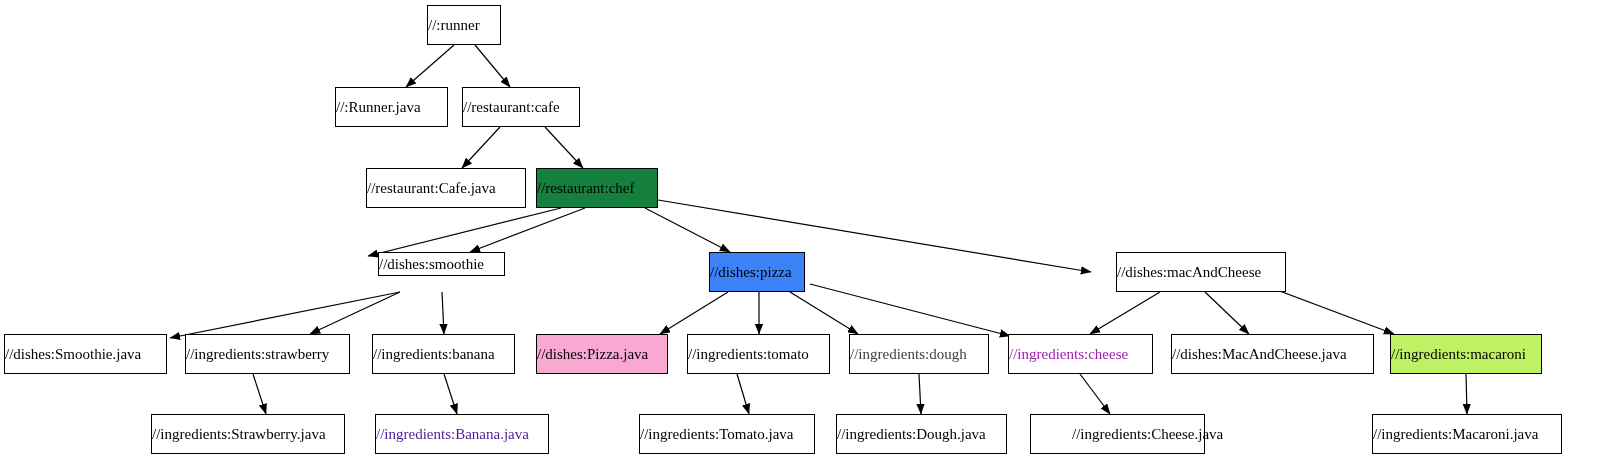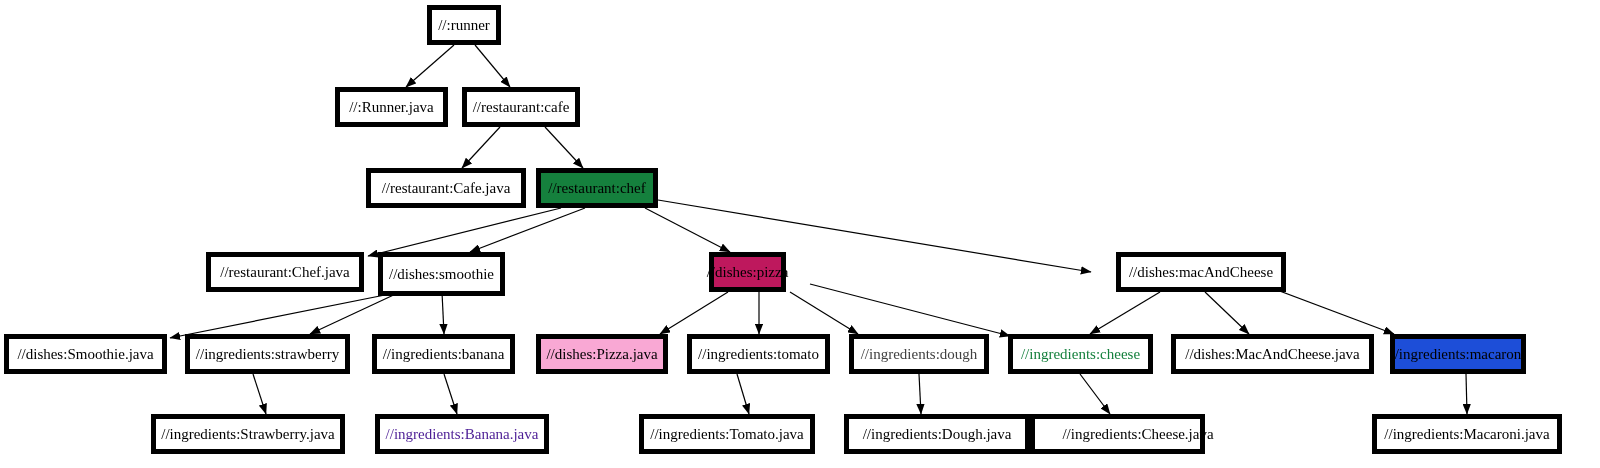--- a/index.html
+++ b/index.html
@@ -27,25 +27,24 @@
   #node-layer {
     position: absolute;
     left: 0;
     top: 0;
     width: 1600px;
     height: 468px;
   }
   .graph-node {
     position: absolute;
     box-sizing: border-box;
-    border: 5px solid #701a75;
+    border: 1px solid #701a75;
     background: #ffffff;
     display: flex;
     align-items: center;
-    justify-content: center;
     white-space: nowrap;
   }
   .graph-node .node-label {
     font-size: 15px;
     line-height: 1;
     color: #000000;
     letter-spacing: 0;
   }
 </style>
 </head>
@@ -96,27 +95,24 @@
       </div>
       <div class="graph-node" style="left: 462px; top: 87px; width: 118px; height: 40px; border-color: rgb(0, 0, 0); background: rgb(255, 255, 255);">
         <span class="node-label" style="color: rgb(0, 0, 0);">//restaurant:cafe</span>
       </div>
       <div class="graph-node" style="left: 366px; top: 168px; width: 160px; height: 40px; border-color: rgb(0, 0, 0); background: rgb(255, 255, 255);">
         <span class="node-label" style="color: rgb(0, 0, 0);">//restaurant:Cafe.java</span>
       </div>
       <div class="graph-node" style="left: 536px; top: 168px; width: 122px; height: 40px; border-color: rgb(0, 0, 0); background: #15803d;">
         <span class="node-label" style="color: rgb(0, 0, 0);">//restaurant:chef</span>
       </div>
-      <div class="graph-node" style="left: 206px; top: 252px; width: 158px; height: 40px; border-color: rgb(0, 0, 0); background: rgb(255, 255, 255);">
-        <span class="node-label" style="color: rgb(0, 0, 0);">//restaurant:Chef.java</span>
-      </div>
-      <div class="graph-node" style="left: 378px; top: 252px; width: 127px; height: 44px; border-color: rgb(0, 0, 0); background: rgb(255, 255, 255);">
+      <div class="graph-node" style="left: 378px; top: 252px; width: 127px; height: 24px; border-color: rgb(0, 0, 0); background: rgb(255, 255, 255);">
         <span class="node-label" style="color: rgb(0, 0, 0);">//dishes:smoothie</span>
       </div>
-      <div class="graph-node" style="left: 709px; top: 252px; width: 77px; height: 40px; border-color: rgb(0, 0, 0); background: #be185d;">
+      <div class="graph-node" style="left: 709px; top: 252px; width: 96px; height: 40px; border-color: rgb(0, 0, 0); background: #3b82f6;">
         <span class="node-label" style="color: rgb(0, 0, 0);">//dishes:pizza</span>
       </div>
       <div class="graph-node" style="left: 1116px; top: 252px; width: 170px; height: 40px; border-color: rgb(0, 0, 0); background: rgb(255, 255, 255);">
         <span class="node-label" style="color: rgb(0, 0, 0);">//dishes:macAndCheese</span>
       </div>
       <div class="graph-node" style="left: 4px; top: 334px; width: 163px; height: 40px; border-color: rgb(0, 0, 0); background: rgb(255, 255, 255);">
         <span class="node-label" style="color: rgb(0, 0, 0);">//dishes:Smoothie.java</span>
       </div>
       <div class="graph-node" style="left: 185px; top: 334px; width: 165px; height: 40px; border-color: rgb(0, 0, 0); background: rgb(255, 255, 255);">
         <span class="node-label" style="color: rgb(0, 0, 0);">//ingredients:strawberry</span>
@@ -127,38 +123,38 @@
       <div class="graph-node" style="left: 536px; top: 334px; width: 132px; height: 40px; border-color: rgb(0, 0, 0); background: #f9a8d4;">
         <span class="node-label" style="color: rgb(0, 0, 0);">//dishes:Pizza.java</span>
       </div>
       <div class="graph-node" style="left: 687px; top: 334px; width: 143px; height: 40px; border-color: rgb(0, 0, 0); background: rgb(255, 255, 255);">
         <span class="node-label" style="color: rgb(0, 0, 0);">//ingredients:tomato</span>
       </div>
       <div class="graph-node" style="left: 849px; top: 334px; width: 140px; height: 40px; border-color: rgb(0, 0, 0); background: rgb(255, 255, 255);">
         <span class="node-label" style="color: #404040;">//ingredients:dough</span>
       </div>
       <div class="graph-node" style="left: 1008px; top: 334px; width: 145px; height: 40px; border-color: rgb(0, 0, 0); background: rgb(255, 255, 255);">
-        <span class="node-label" style="color: #15803d;">//ingredients:cheese</span>
+        <span class="node-label" style="color: #a21caf;">//ingredients:cheese</span>
       </div>
       <div class="graph-node" style="left: 1171px; top: 334px; width: 203px; height: 40px; border-color: rgb(0, 0, 0); background: rgb(255, 255, 255);">
         <span class="node-label" style="color: rgb(0, 0, 0);">//dishes:MacAndCheese.java</span>
       </div>
-      <div class="graph-node" style="left: 1390px; top: 334px; width: 136px; height: 40px; border-color: rgb(0, 0, 0); background: #1d4ed8;">
+      <div class="graph-node" style="left: 1390px; top: 334px; width: 152px; height: 40px; border-color: rgb(0, 0, 0); background: #bef264;">
         <span class="node-label" style="color: rgb(0, 0, 0);">//ingredients:macaroni</span>
       </div>
       <div class="graph-node" style="left: 151px; top: 414px; width: 194px; height: 40px; border-color: rgb(0, 0, 0); background: rgb(255, 255, 255);">
         <span class="node-label" style="color: rgb(0, 0, 0);">//ingredients:Strawberry.java</span>
       </div>
       <div class="graph-node" style="left: 375px; top: 414px; width: 174px; height: 40px; border-color: rgb(0, 0, 0); background: rgb(255, 255, 255);">
         <span class="node-label" style="color: #4c1d95;">//ingredients:Banana.java</span>
       </div>
       <div class="graph-node" style="left: 639px; top: 414px; width: 176px; height: 40px; border-color: rgb(0, 0, 0); background: rgb(255, 255, 255);">
         <span class="node-label" style="color: rgb(0, 0, 0);">//ingredients:Tomato.java</span>
       </div>
-      <div class="graph-node" style="left: 836px; top: 414px; width: 186px; height: 40px; border-color: rgb(0, 0, 0); background: rgb(255, 255, 255); margin-left: 8px;">
+      <div class="graph-node" style="left: 836px; top: 414px; width: 171px; height: 40px; border-color: rgb(0, 0, 0); background: rgb(255, 255, 255);">
         <span class="node-label" style="color: rgb(0, 0, 0);">//ingredients:Dough.java</span>
       </div>
       <div class="graph-node" style="left: 1030px; top: 414px; width: 175px; height: 40px; border-color: rgb(0, 0, 0); background: rgb(255, 255, 255); padding-left: 41px;">
         <span class="node-label" style="color: rgb(0, 0, 0);">//ingredients:Cheese.java</span>
       </div>
       <div class="graph-node" style="left: 1372px; top: 414px; width: 190px; height: 40px; border-color: rgb(0, 0, 0); background: rgb(255, 255, 255);">
         <span class="node-label" style="color: rgb(0, 0, 0);">//ingredients:Macaroni.java</span>
       </div>
     </div>
 

